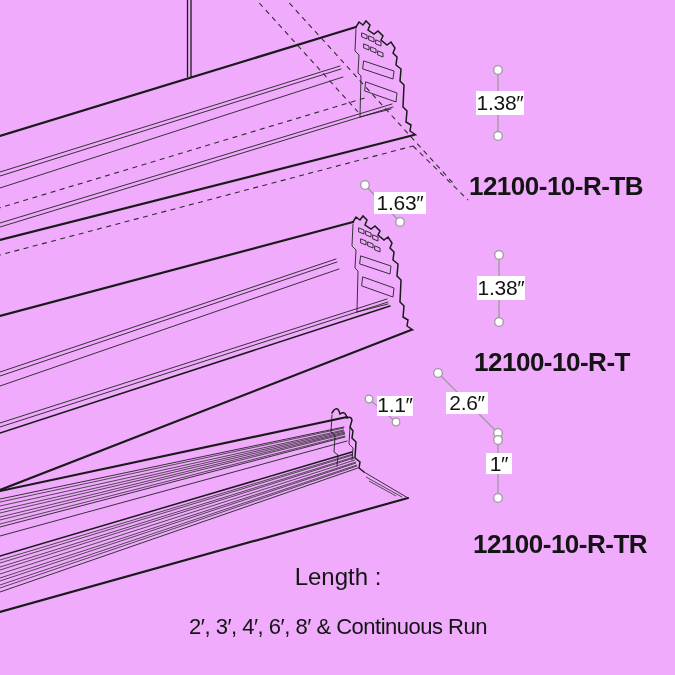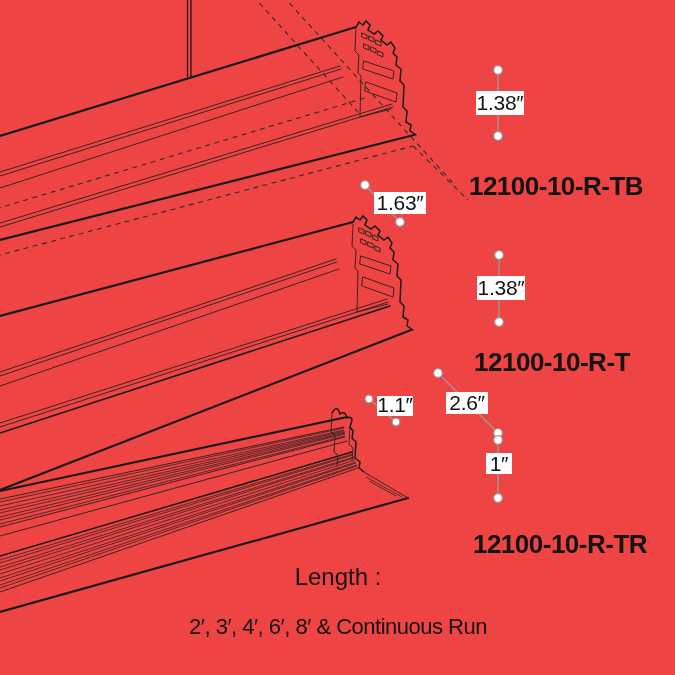--- a/index.html
+++ b/index.html
@@ -1,19 +1,19 @@
 <!DOCTYPE html>
 <html><head>
 <meta charset="utf-8">
 <style>
   html,body{margin:0;padding:0;background:#ffffff;}
   .canvas{
     position:relative;
     width:675px;height:675px;
-    background:#ef4444;
+    background:#f0abfc;
     overflow:hidden;
     font-family:"Liberation Sans", sans-serif;
   }
   svg{display:block;}
   
   .ln-thick{stroke:#1a1a1a;stroke-width:2.2;fill:none;stroke-linecap:round;}
   .ln-med{stroke:#1a1a1a;stroke-width:1.5;fill:none;stroke-linecap:round;}
   .ln{stroke:#222222;stroke-width:0.9;fill:none;stroke-linecap:round;}
   .hatch{stroke:#222222;stroke-width:0.75;fill:none;}
   .dash{stroke:#2e2e2e;stroke-width:1.1;fill:none;stroke-dasharray:5 4.5;}

